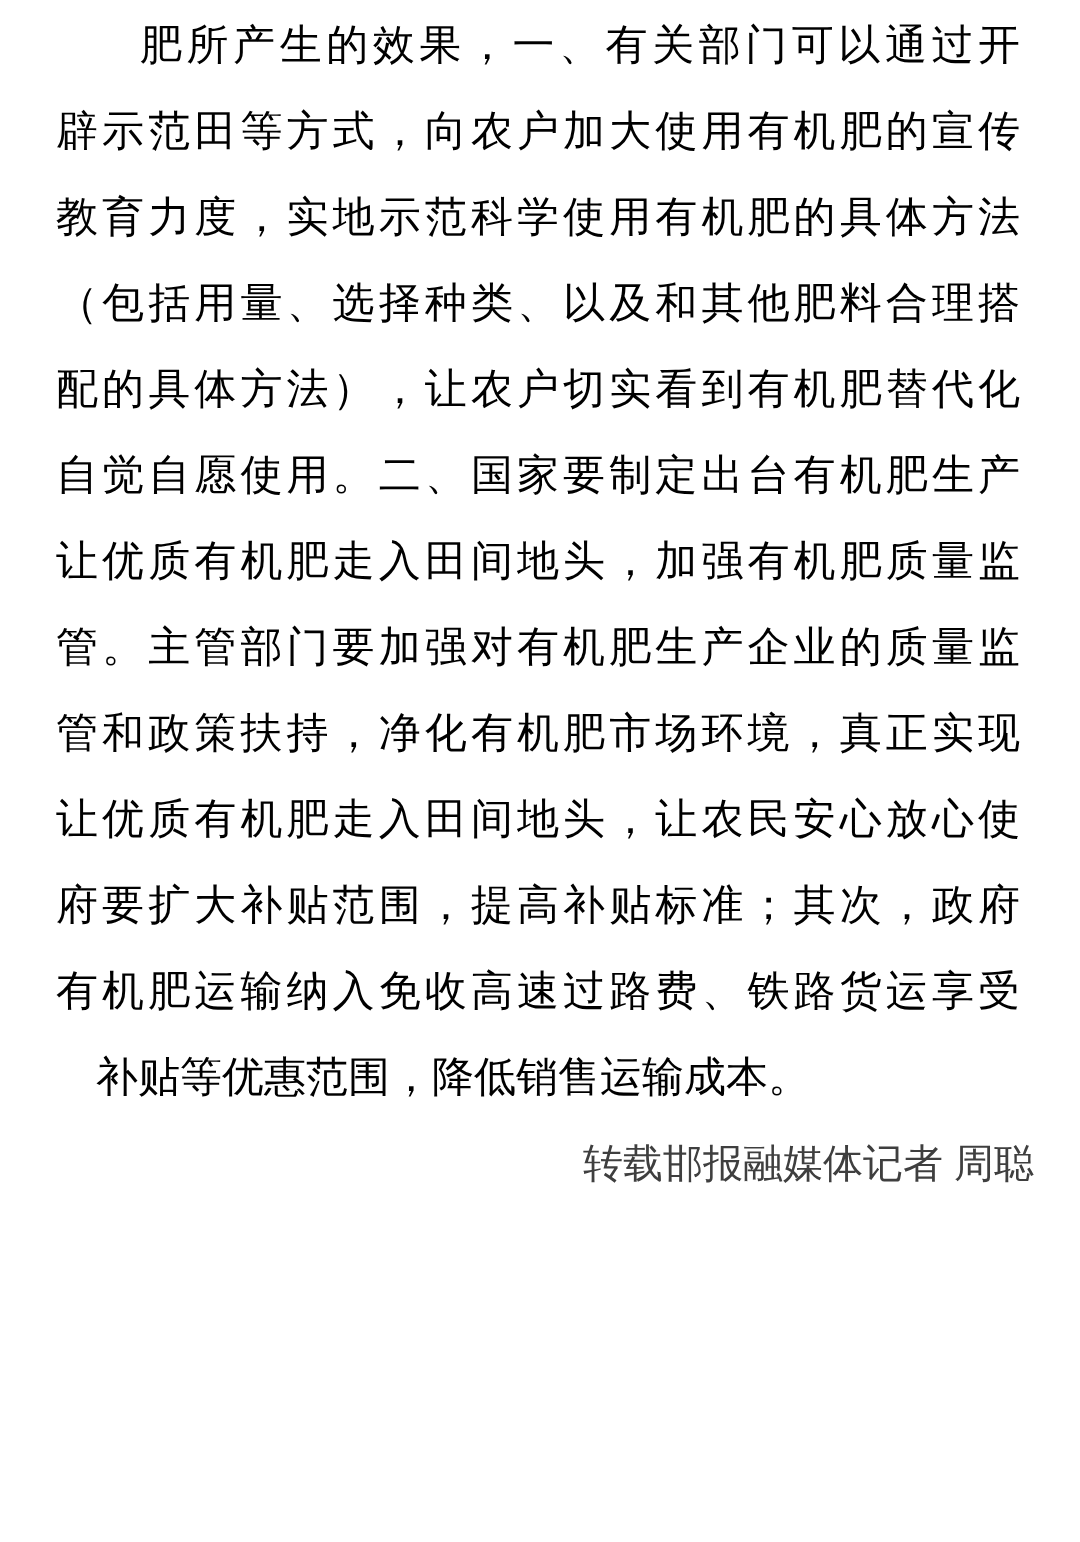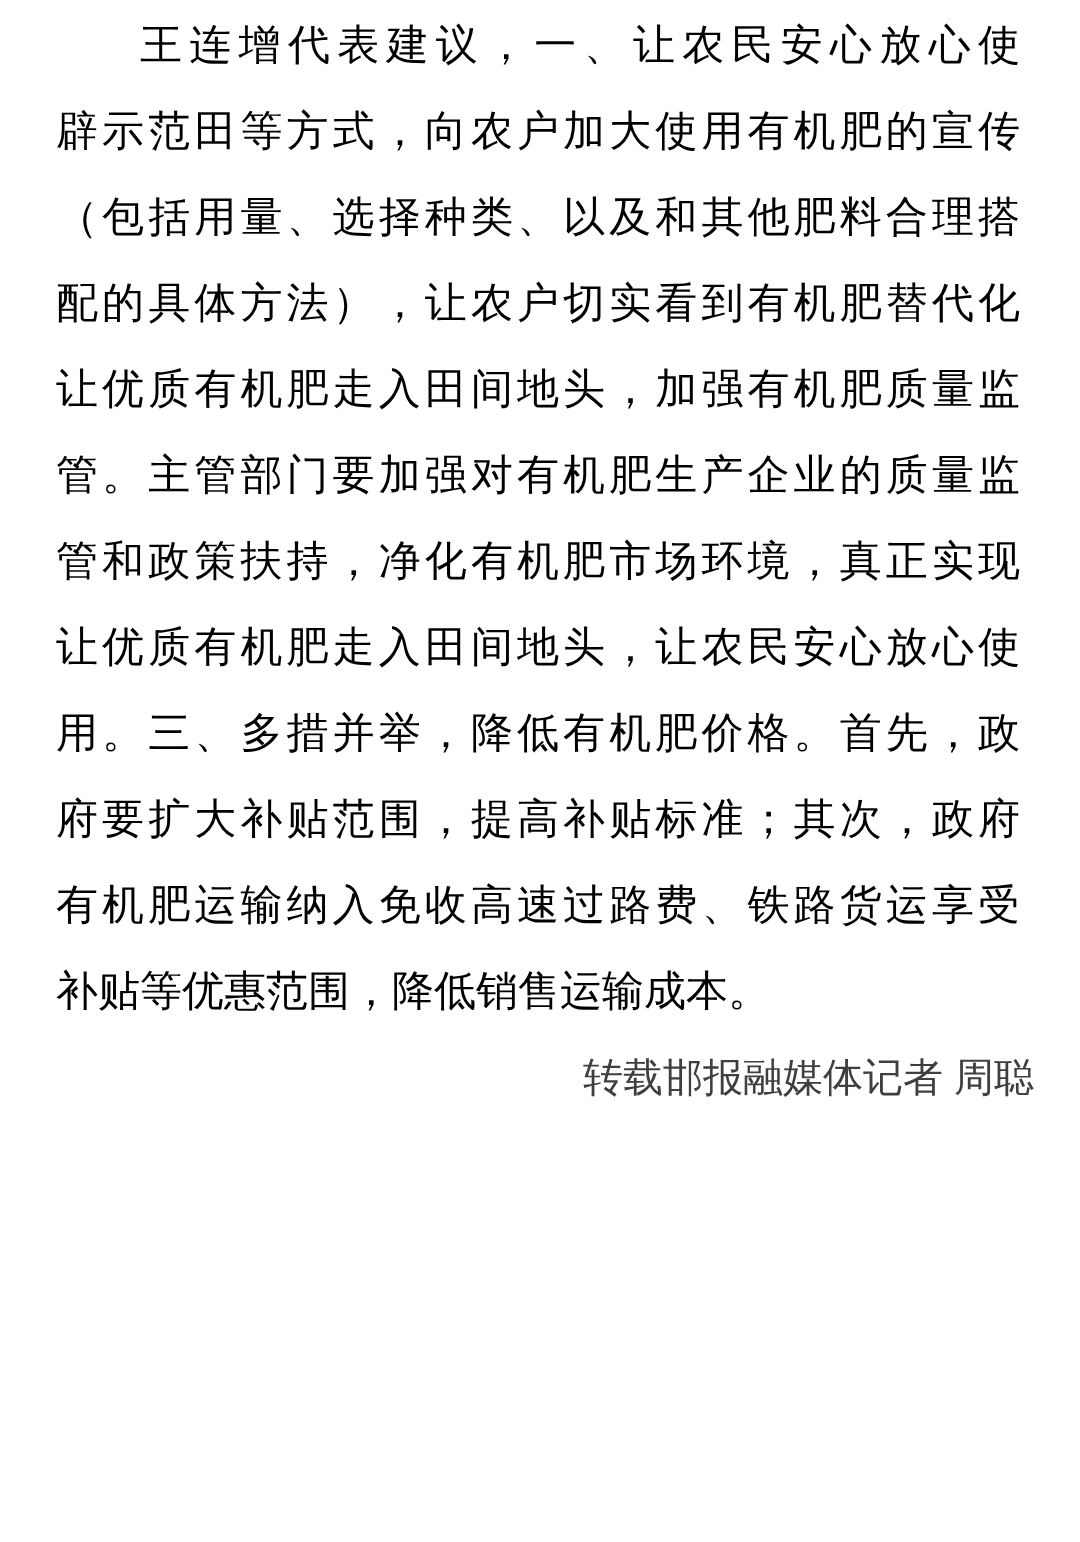--- a/index.html
+++ b/index.html
@@ -28,43 +28,45 @@
     text-align: justify;
     text-align-last: justify;
     text-justify: inter-character;
     font-weight: 400;
   }
   .line.first {
     text-indent: 84px;
   }
   .line.last {
     text-align-last: left;
+    margin-left: 40px;
   }
   .byline {
     font-size: 40px;
     color: #3f3f3f;
     height: 86px;
     line-height: 86px;
     text-align: right;
     margin-right: -14px;
     font-weight: 400;
   }
 </style>
 </head>
 <body>
 
 <main class="page">
   <section>
-    <div class="line first">王连增代表建议，一、让农民安心放心使</div>
+    <div class="line first">肥所产生的效果，一、有关部门可以通过开</div>
     <div class="line">辟示范田等方式，向农户加大使用有机肥的宣传</div>
+    <div class="line">教育力度，实地示范科学使用有机肥的具体方法</div>
     <div class="line">（包括用量、选择种类、以及和其他肥料合理搭</div>
     <div class="line">配的具体方法），让农户切实看到有机肥替代化</div>
+    <div class="line">自觉自愿使用。二、国家要制定出台有机肥生产</div>
     <div class="line">让优质有机肥走入田间地头，加强有机肥质量监</div>
     <div class="line">管。主管部门要加强对有机肥生产企业的质量监</div>
     <div class="line">管和政策扶持，净化有机肥市场环境，真正实现</div>
     <div class="line">让优质有机肥走入田间地头，让农民安心放心使</div>
-    <div class="line">用。三、多措并举，降低有机肥价格。首先，政</div>
     <div class="line">府要扩大补贴范围，提高补贴标准；其次，政府</div>
     <div class="line">有机肥运输纳入免收高速过路费、铁路货运享受</div>
     <div class="line last">补贴等优惠范围，降低销售运输成本。</div>
   </section>
   <div class="byline">转载邯报融媒体记者 周聪</div>
 </main>
 
 </body></html>

